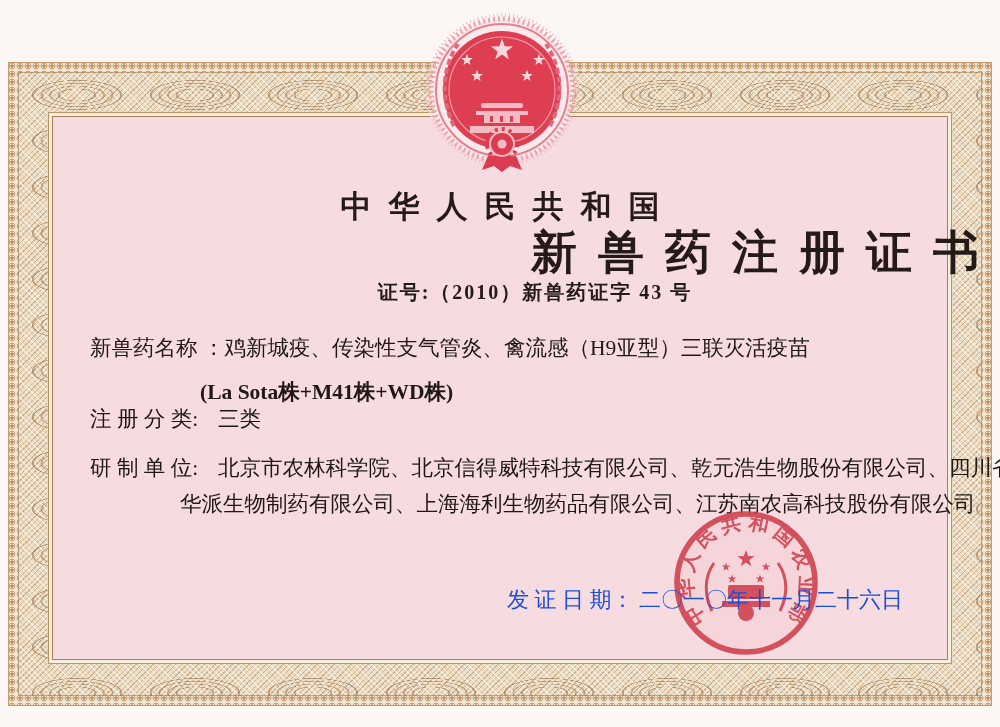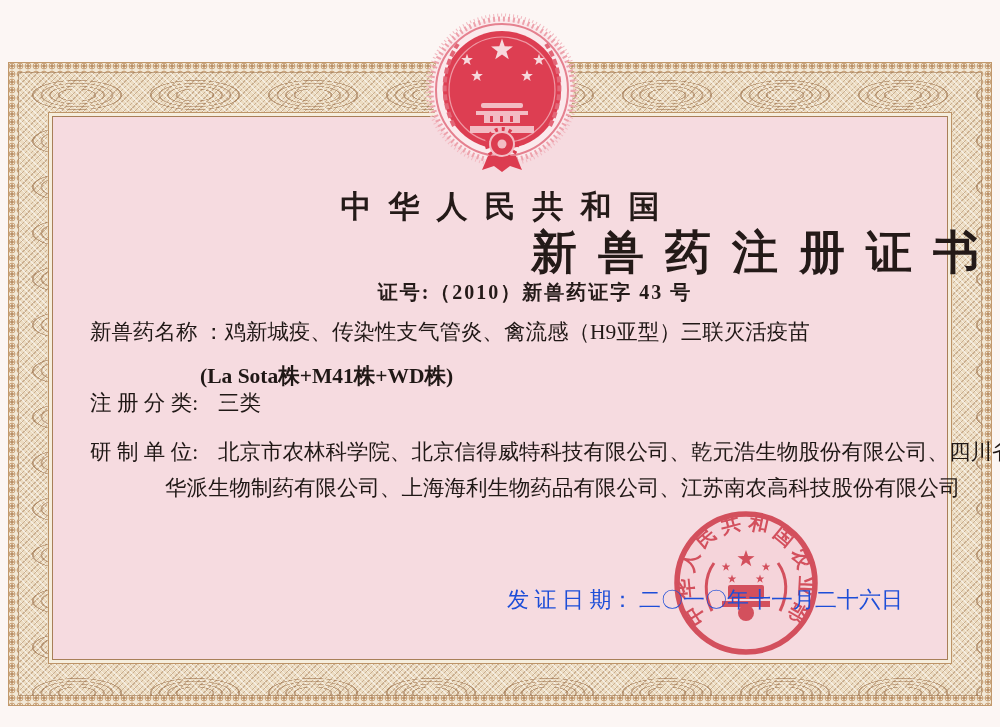--- a/index.html
+++ b/index.html
@@ -57,27 +57,27 @@
   .cert-no {
     position:absolute; top:279px; left:12px; width:100%;
     text-align:center; font-size:20px; font-weight:bold;
     letter-spacing:2px; white-space:nowrap;padding-left:23px;
   }
 
   .fields {
     position:absolute; left:90px; top:317px; width:880px;
     font-size:21.5px; line-height:30px; color:#201816;
   }
-  .frow { position:absolute; white-space:nowrap; }
+  .frow { position:absolute; white-space:nowrap;margin-top:16px; }
   .frow .label { display:inline-block; min-width:128px; }
   .row1  { top:0; }
   .row1b { top:44px;  left:110px;font-weight:bold; }
   .row2  { top:71px;  }
   .row3  { top:120px; }
-  .row3b { top:156px; left:75px; }
+  .row3b { top:156px; left:90px; }
 
   .date-row {
     position:absolute; left:507px; top:585px;
     font-size:22px; white-space:nowrap; z-index:7; color:#1d4ed8;
   }
 
   .emblem-svg { position:absolute; left:424px; top:10px; width:156px; height:162px; z-index:6; }
   .seal-svg   { position:absolute; left:670px; top:507px; width:152px; height:152px; z-index:1; opacity:.9; }
 </style>
 </head>

